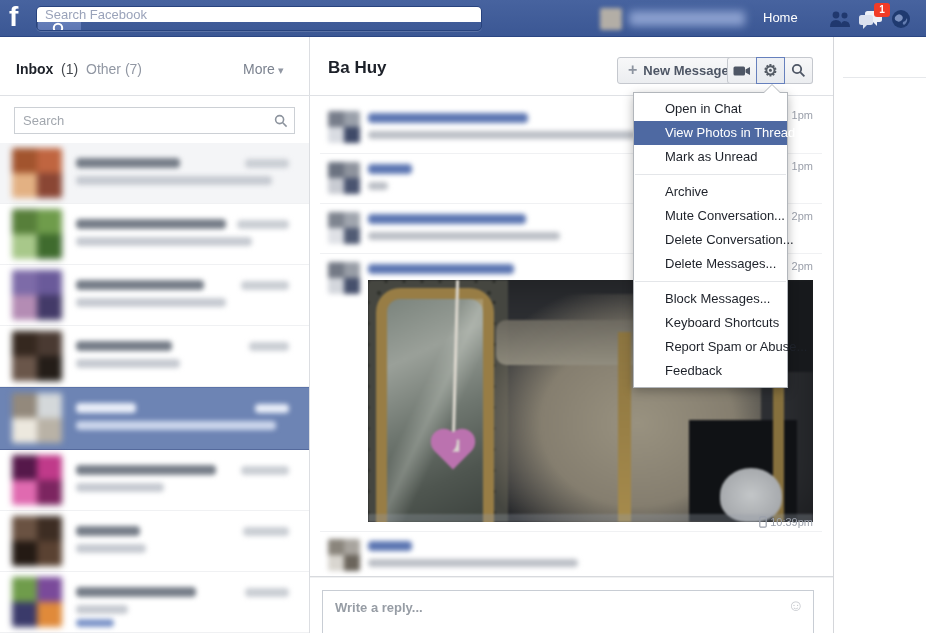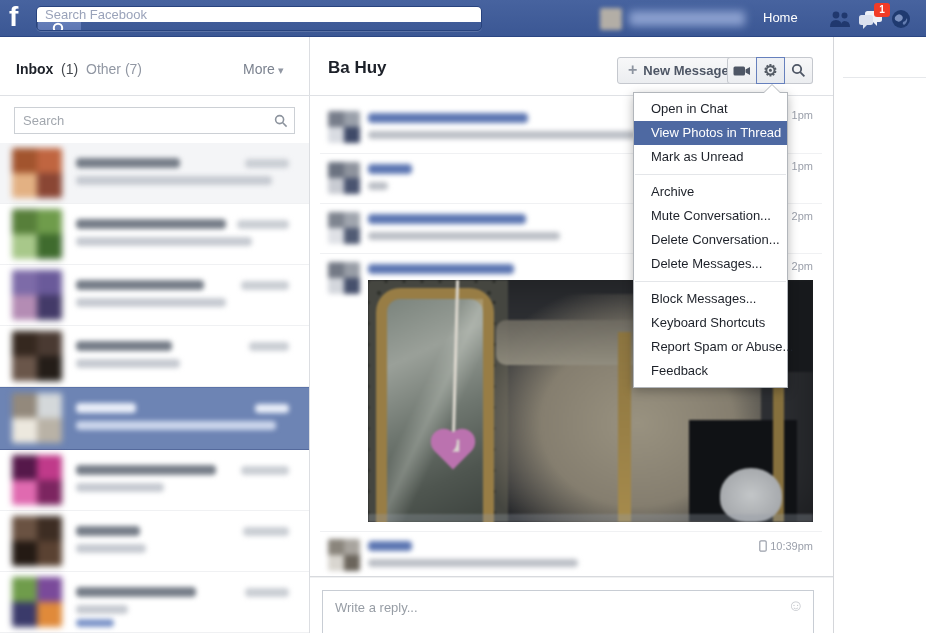--- a/index.html
+++ b/index.html
@@ -121,30 +121,30 @@
     border-radius:50%; background:#c46fb6; }
   .ph-heart::before { top:-13px; left:0; }
   .ph-heart::after { top:0; left:-13px; }
   .ph-charm { position:absolute; left:6px; top:2px; width:9px; height:12px; background:#d9d4cd; transform:rotate(-45deg); }
   .ph-head { left:352px; top:188px; width:62px; height:54px; border-radius:50% 50% 42% 42%;
     background:radial-gradient(#c3c6c9,#9b9ea3); }
   .ph-strip { left:0; bottom:0; width:445px; height:8px; background:rgba(150,160,172,.32); }
 
   
   .reply-box { left:322px; top:590px; width:492px; height:60px; border:1px solid #c8cdd4; background:#fff; }
-  .reply-ph { position:absolute; left:12px; top:9px; font-size:13px; color:#979da5; }
+  .reply-ph { position:absolute; left:12px; top:9px; font-size:13px; color:#979da5;font-weight:bold; }
   .reply-smiley { position:absolute; right:9px; top:6px; font-size:16px; color:#c6c9ce; cursor:pointer; }
 
   
   .menu { left:633px; top:92px; width:155px; background:#fff; border:1px solid #b2b6bb;
           box-shadow:0 3px 10px rgba(0,0,0,.28); z-index:100; padding:4px 0; }
   .menu .caret-up { position:absolute; top:-8px; left:130px; width:0; height:0;
      border-left:8px solid transparent; border-right:8px solid transparent; border-bottom:8px solid #fff;
      filter:drop-shadow(0 -1px 0 #b2b6bb); }
-  .mi { height:24px; line-height:24px; padding-left:17px; font-size:13px; color:#1d2129; cursor:pointer; white-space:nowrap; }
+  .mi { height:24px; line-height:24px; padding-left:31px; font-size:13px; color:#1d2129; cursor:pointer; white-space:nowrap; }
   .mi.hl { background:#4e69a2; color:#fff; }
   .msep { height:1px; background:#e4e6e9; margin:5px 1px; }
 </style>
 </head>
 <body>
 
 <div class="page">
 
   <div class="nav">
     <div class="abs fb-logo">f</div>
@@ -326,21 +326,21 @@
       <div class="ph-head"></div>
       <div class="ph-strip"></div>
     </div>
   </div>
 
   <div class="msg-sep" style="top:531px;"></div>
 
   <div class="msg-av ma5" style="top:539px;"></div>
   <div class="msg-name" style="top:541px; width:44px;"></div>
   <div class="msg-text" style="top:559px; width:210px;"></div>
-  <div class="msg-time" style="top:540px; right:113px;align-items:flex-end;">
+  <div class="msg-time" style="top:516px; right:113px;align-items:flex-end;">
     <svg width="8" height="12" viewBox="0 0 8 12">
       <rect x="0.8" y="0.8" width="6.4" height="10.4" rx="1.2" fill="none" stroke="#9ba0ab" stroke-width="1.2"></rect>
     </svg>
     <span>10:39pm</span>
   </div>
 
   <div class="abs thread-bottom"></div>
 
   <div class="abs reply-box">
     <div class="reply-ph">Write a reply...</div>

